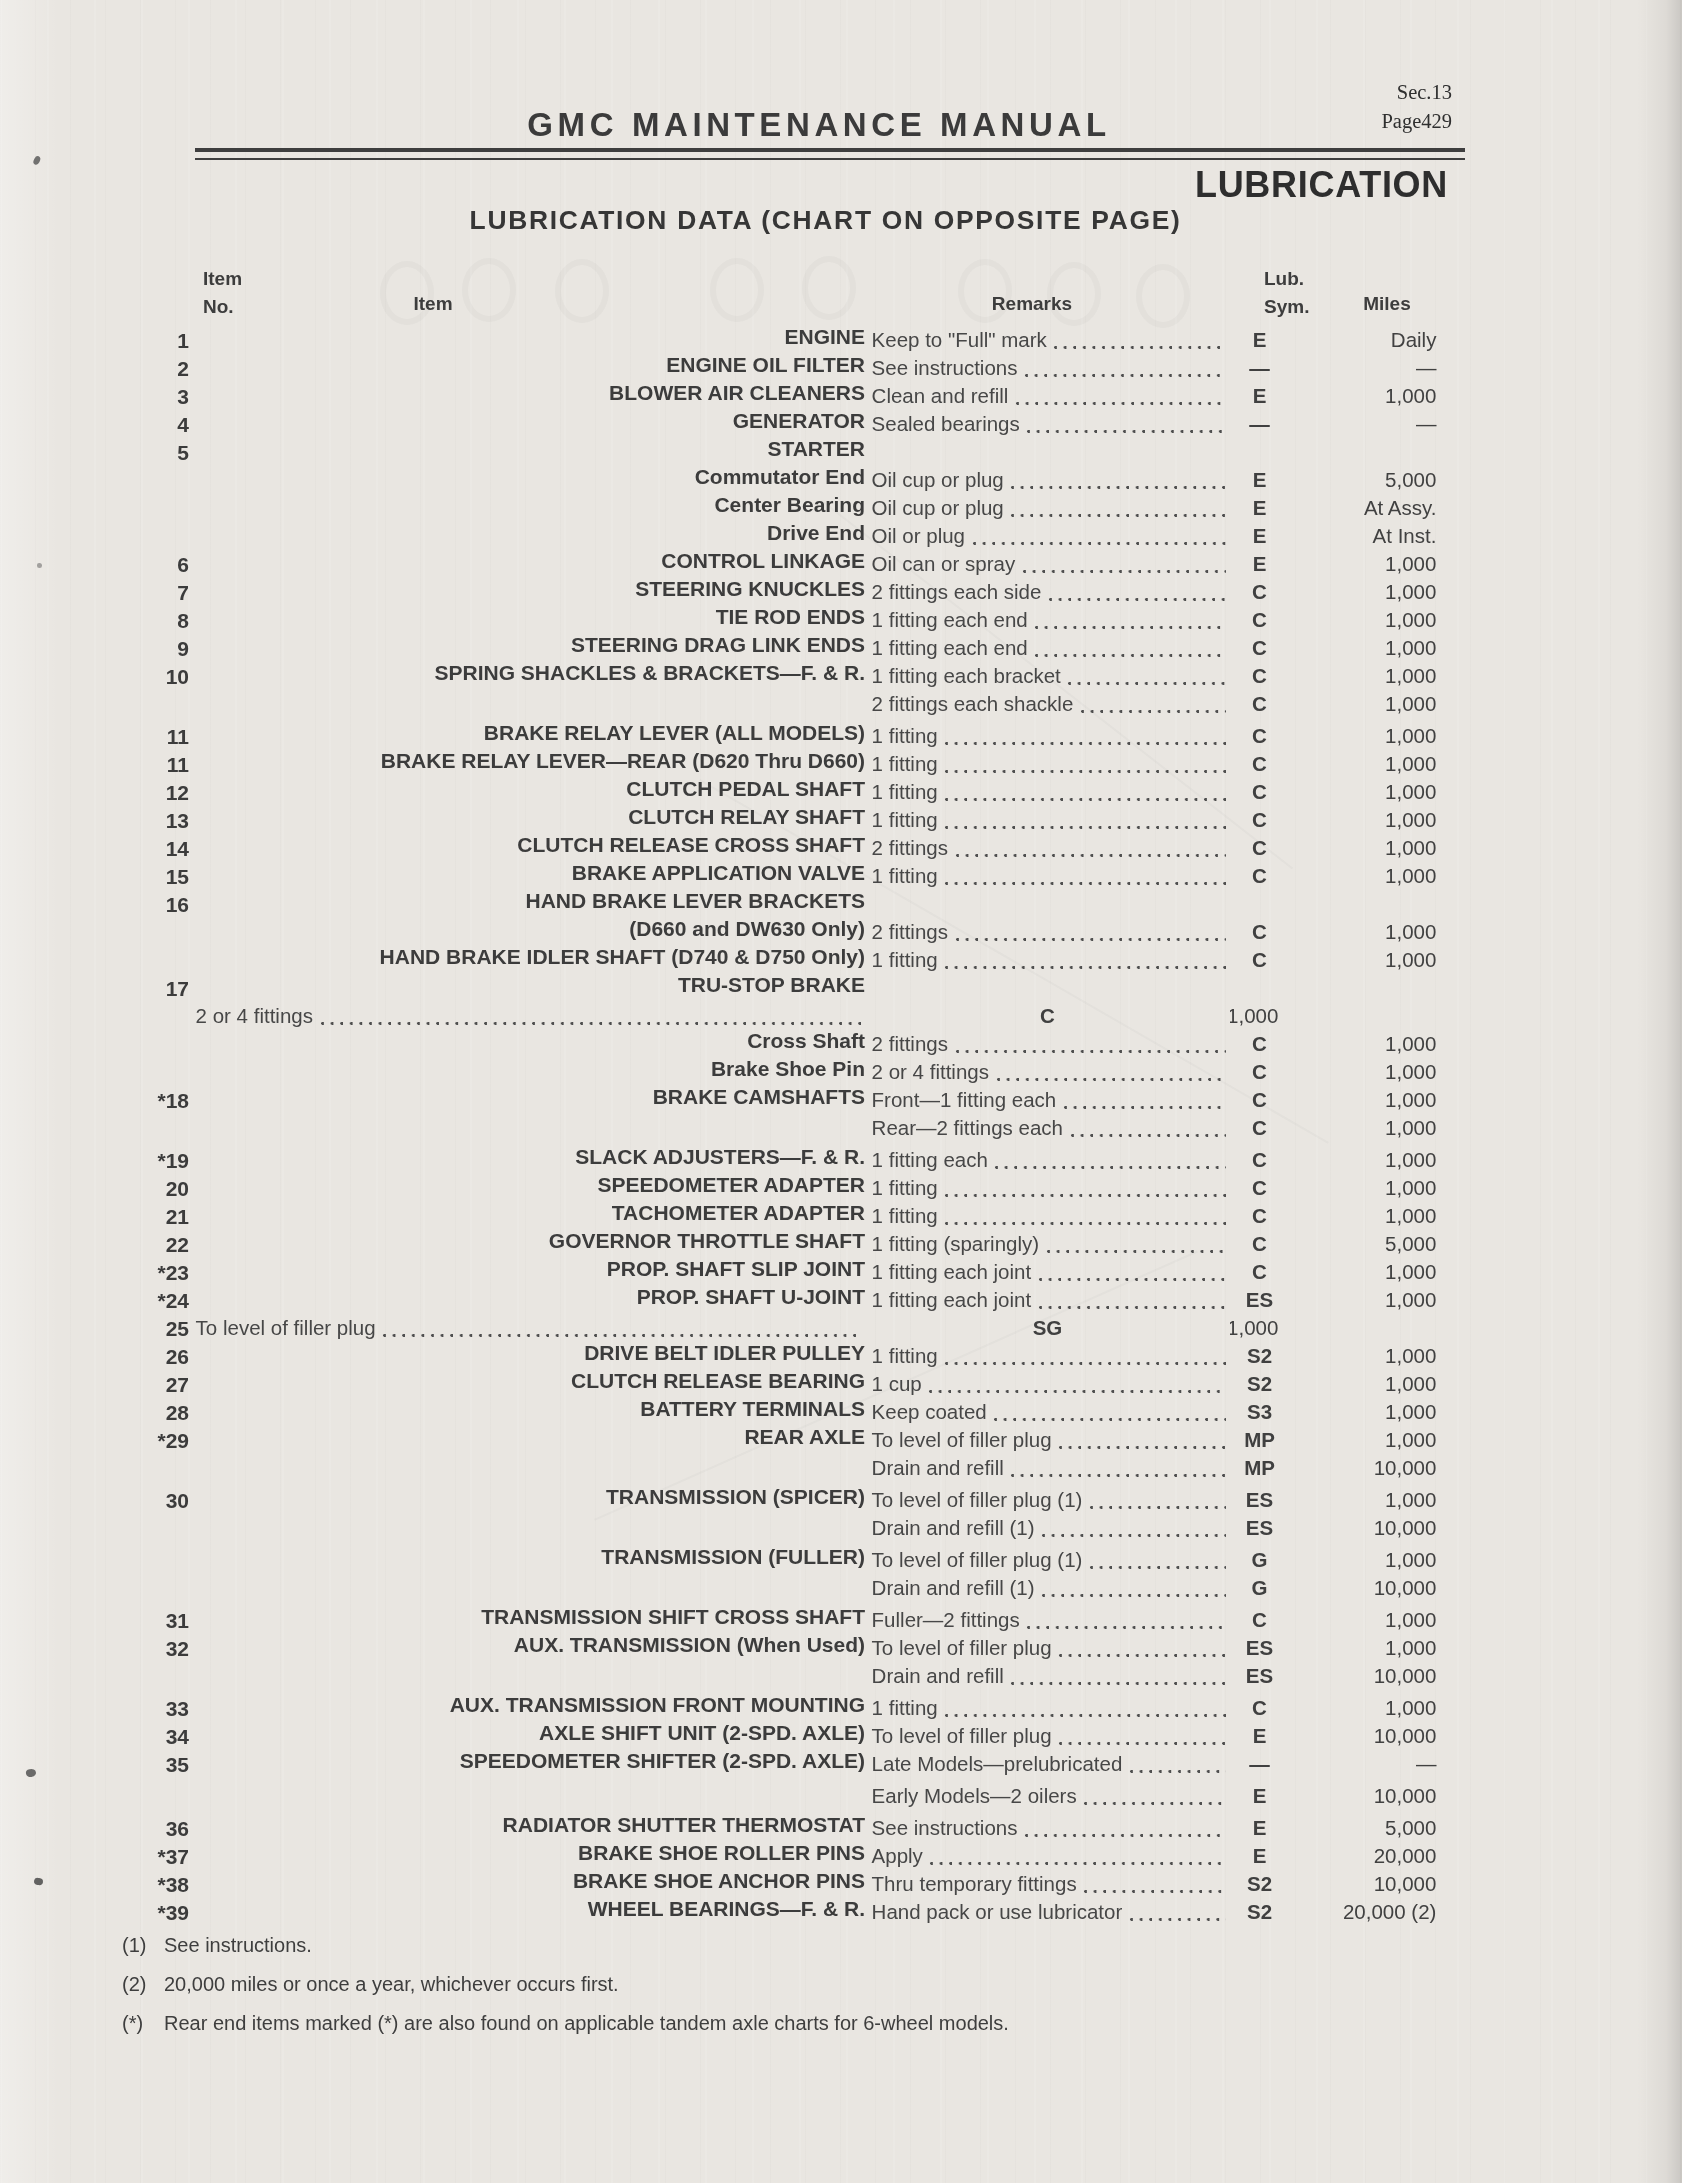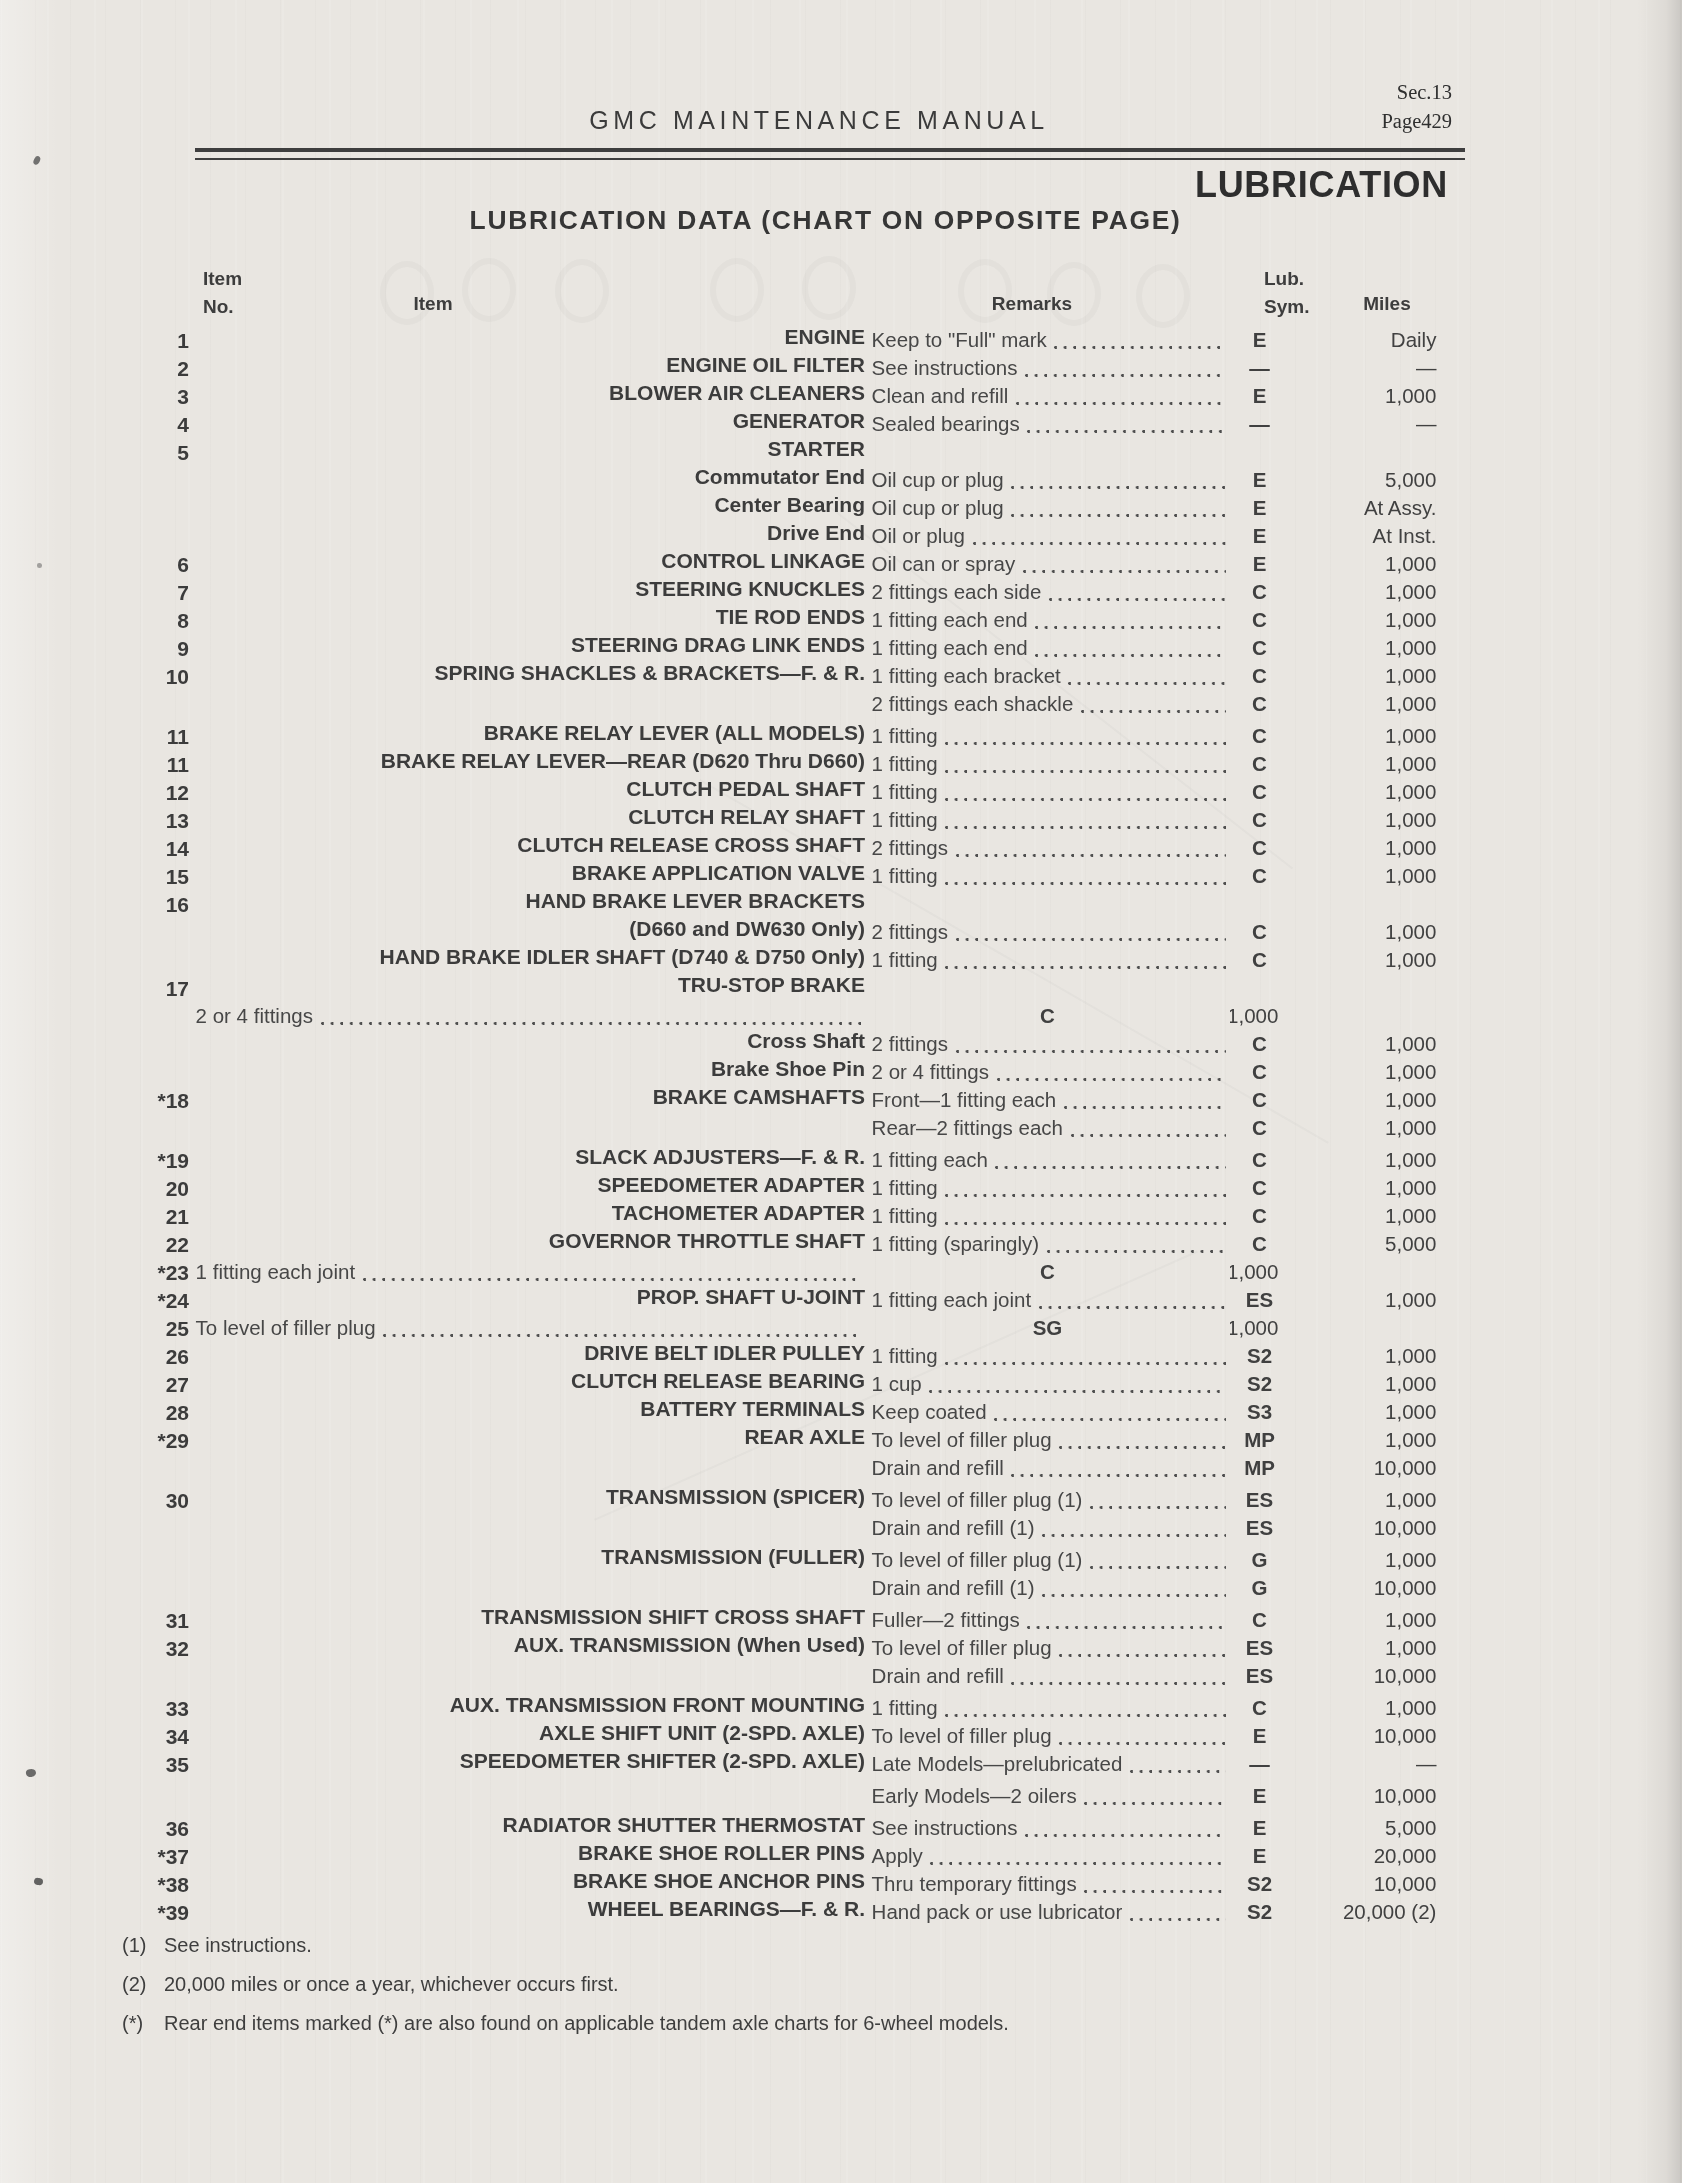--- a/index.html
+++ b/index.html
@@ -14,21 +14,21 @@
       linear-gradient(90deg, rgba(255,255,255,.30) 0px, rgba(255,255,255,0) 59px),
       linear-gradient(270deg, rgba(0,0,0,.14) 0px, rgba(0,0,0,.05) 17px, rgba(0,0,0,0) 46px),
       repeating-linear-gradient(90deg, rgba(255,255,255,.10) 0px, rgba(255,255,255,.10) 2px, rgba(0,0,0,0) 2px, rgba(0,0,0,0) 47px),
       repeating-linear-gradient(90deg, rgba(0,0,0,.015) 0px, rgba(0,0,0,.015) 1.3px, rgba(0,0,0,0) 1.3px, rgba(0,0,0,0) 35px),
       #e9e6e1;
   }
   
   .manual-title{
     position:absolute;top:106px;left:50%;transform:translateX(-50%);
     margin-left:-22.5px;
-    font-size:25px;font-weight:normal;letter-spacing:4.6px;color:#3b3b3b;
+    font-size:33px;font-weight:bold;letter-spacing:4.6px;color:#3b3b3b;
     white-space:nowrap;
   }
   .secpage{
     position:absolute;top:78px;left:1333px;width:119px;
     font-family:"Liberation Serif", serif;font-size:20.5px;color:#2f2f2f;
     line-height:29px;
   }
   .secpage .ln{display:flex;justify-content:flex-end;}
   .rule{
     position:absolute;left:195px;width:1270px;height:0;
@@ -545,20 +545,24 @@
         </div>
         <div class="cell cell-remarks">
           <span class="txt">1 fitting (sparingly)</span>
           <span class="leader"></span>
         </div>
         <div class="cell cell-sym">C</div>
         <div class="cell cell-miles">5,000</div>
       </div>
       <div class="row">
         <div class="cell cell-no">*23</div>
+        <div class="cell cell-item">
+          <span class="txt">PROP. SHAFT SLIP JOINT</span>
+          <span class="leader"></span>
+        </div>
         <div class="cell cell-remarks">
           <span class="txt">1 fitting each joint</span>
           <span class="leader"></span>
         </div>
         <div class="cell cell-sym">C</div>
         <div class="cell cell-miles">1,000</div>
       </div>
       <div class="row">
         <div class="cell cell-no">*24</div>
         <div class="cell cell-item">

